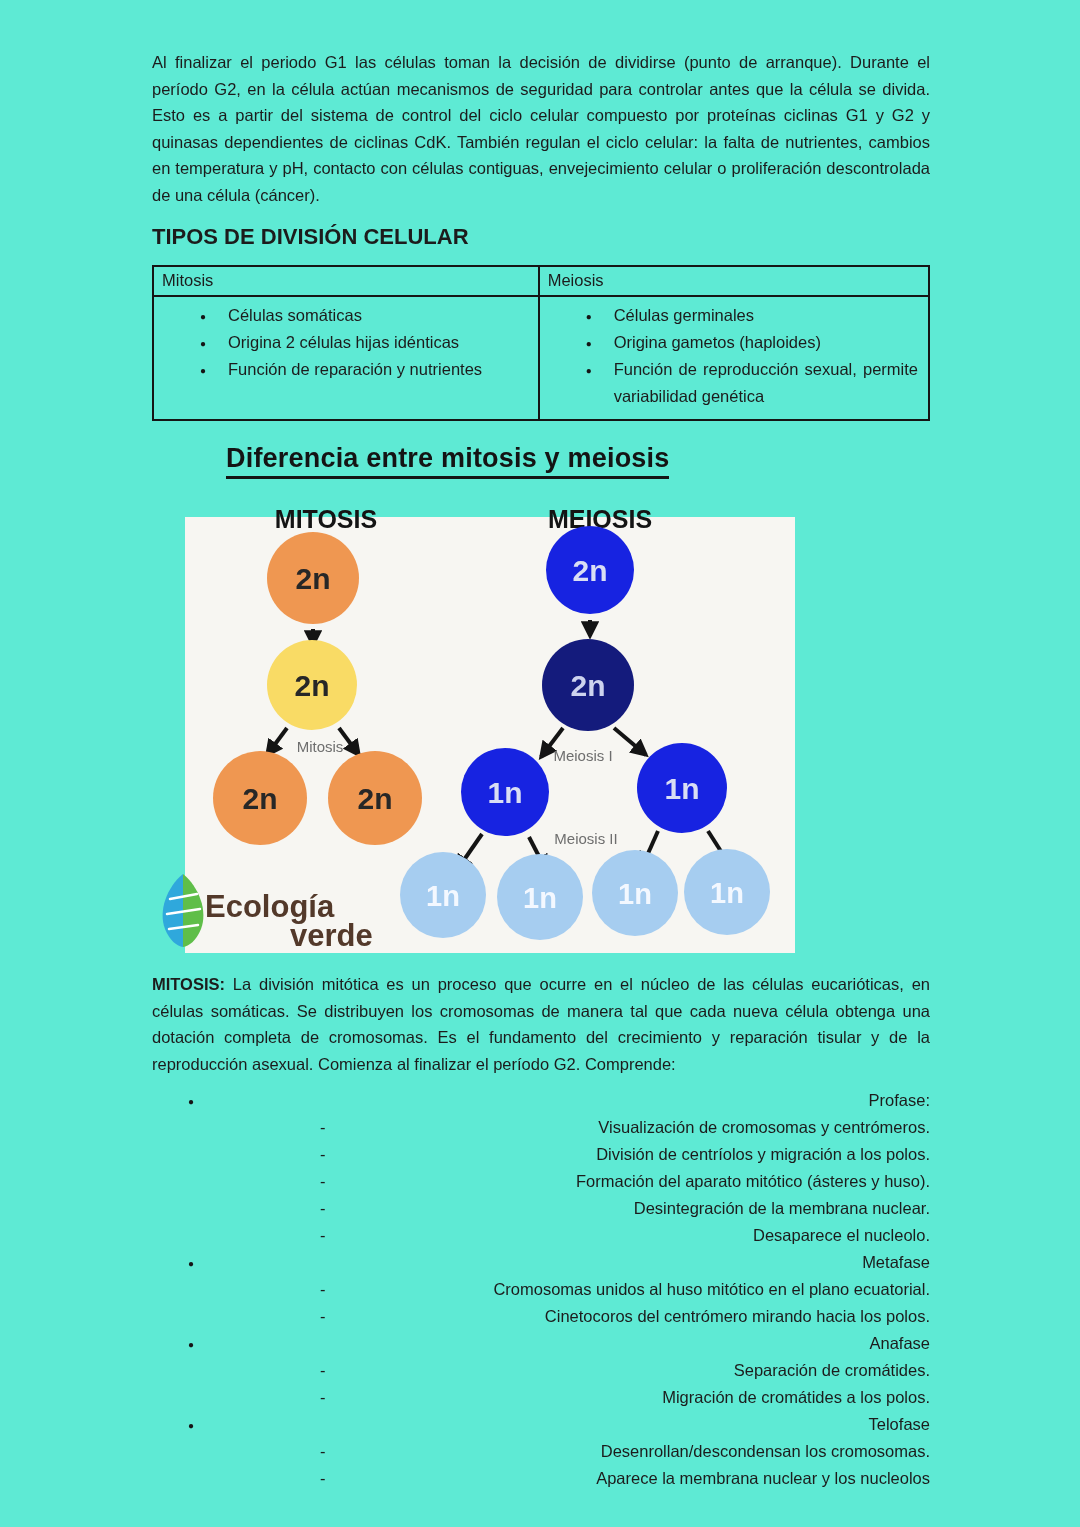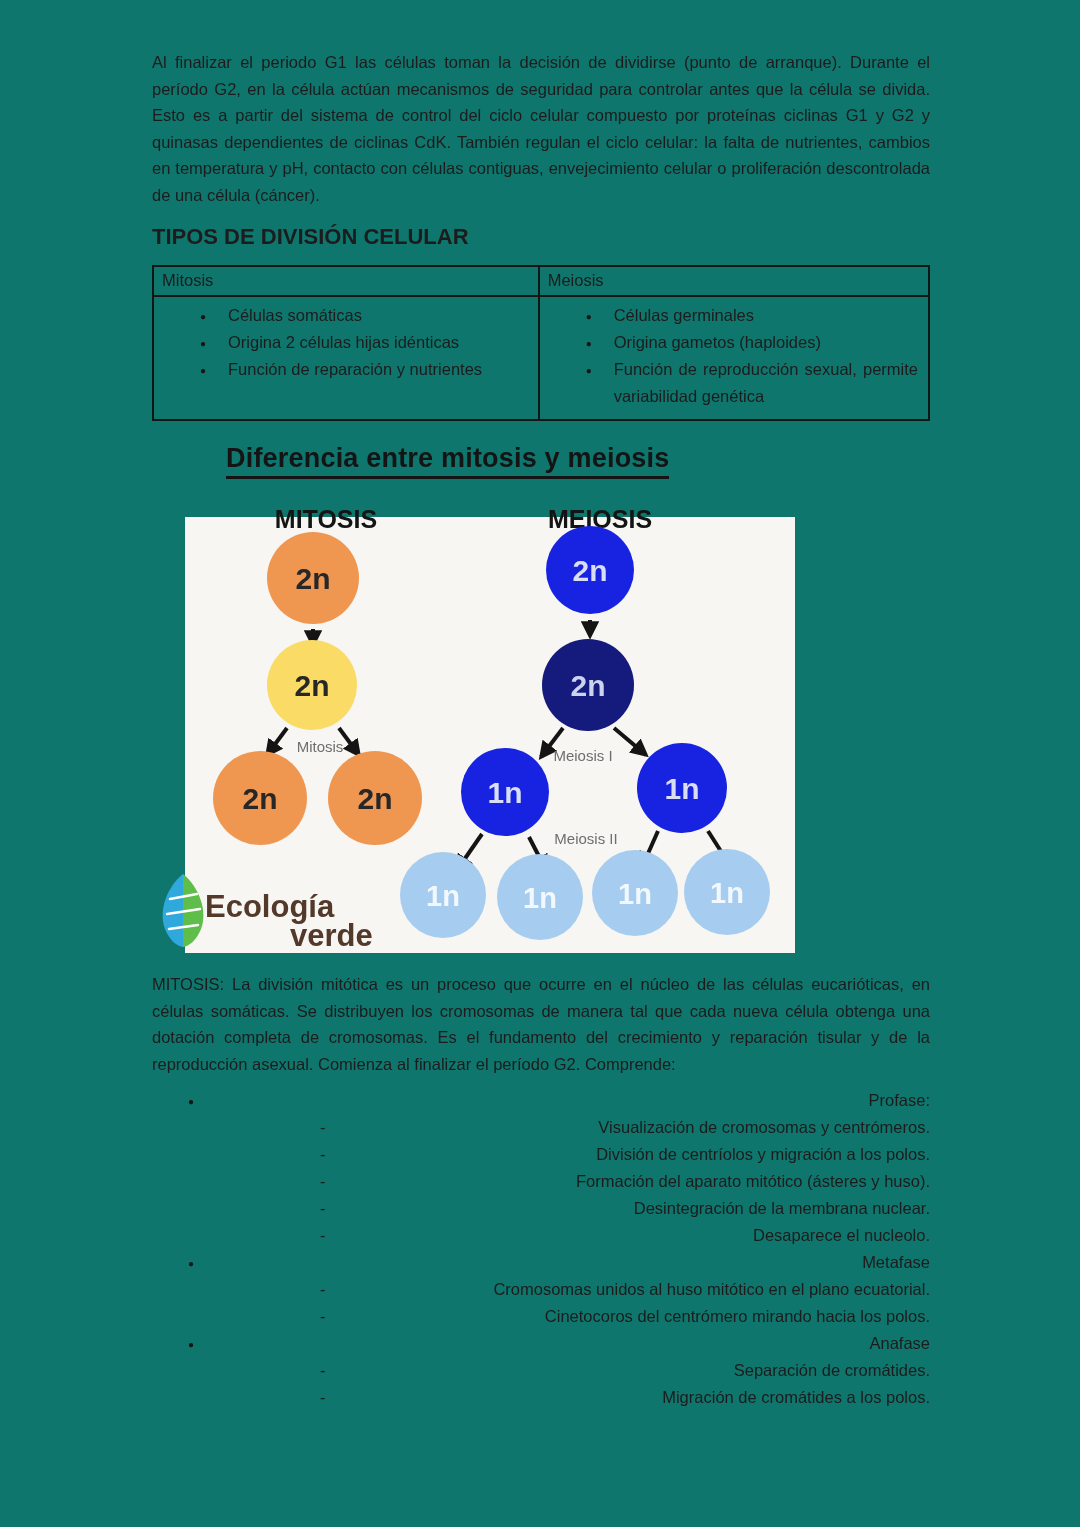--- a/index.html
+++ b/index.html
@@ -6,21 +6,21 @@
   body {
     width:1080px; height:1527px;
     font-family:"Liberation Sans", sans-serif;
     color:#1c1c1c;
     overflow:hidden;
   }
   .page {
     box-sizing:border-box;
     width:1080px; height:1527px;
     padding:49px 150px 0 152px;
-    background:#0f766e;
+    background:#5eead4;
   }
   .body-text {
     font-size:16.5px; line-height:26.5px;
     text-align:justify; margin:0;
   }
   .section-heading {
     font-size:22px; font-weight:bold;
     margin:18px 0 0 0; line-height:22px;
   }
   table.division-table {
@@ -49,21 +49,21 @@
   .figure { position:relative; height:522px; margin-top:12px;text-align:center; }
   .figure-title {
     position:absolute; left:74px; top:10px;
     font-size:27px; font-weight:bold; color:#141414;
     border-bottom:3px solid #141414; padding-bottom:2px;
     letter-spacing:0.2px;
   }
   .diagram-svg { position:absolute; left:0; top:52px; }
   
   .mitosis-par { margin-top:16px; }
-  .bold { font-weight:normal; }
+  .bold { font-weight:bold; }
   .phases { margin-top:10px;text-align:right; }
   .phase-name {
     position:relative; padding-left:66px;
     font-size:16.5px; line-height:27px;
   }
   .phase-name::before {
     content:"●"; position:absolute; left:36px; top:1px;
     font-size:10px; line-height:27px; color:#151515;
   }
   .subitem {
@@ -215,15 +215,20 @@
       <div class="subitem">Cromosomas unidos al huso mitótico en el plano ecuatorial.</div>
       <div class="subitem">Cinetocoros del centrómero mirando hacia los polos.</div>
     </div>
 
     <div class="phase">
       <div class="phase-name">Anafase</div>
       <div class="subitem">Separación de cromátides.</div>
       <div class="subitem">Migración de cromátides a los polos.</div>
     </div>
 
+    <div class="phase">
+      <div class="phase-name">Telofase</div>
+      <div class="subitem">Desenrollan/descondensan los cromosomas.</div>
+      <div class="subitem">Aparece la membrana nuclear y los nucleolos</div>
+    </div>
 
   </div>
 </div>
 
 </body></html>

